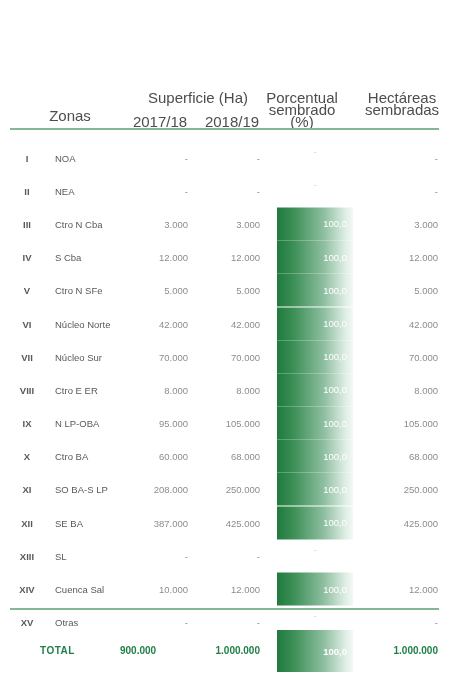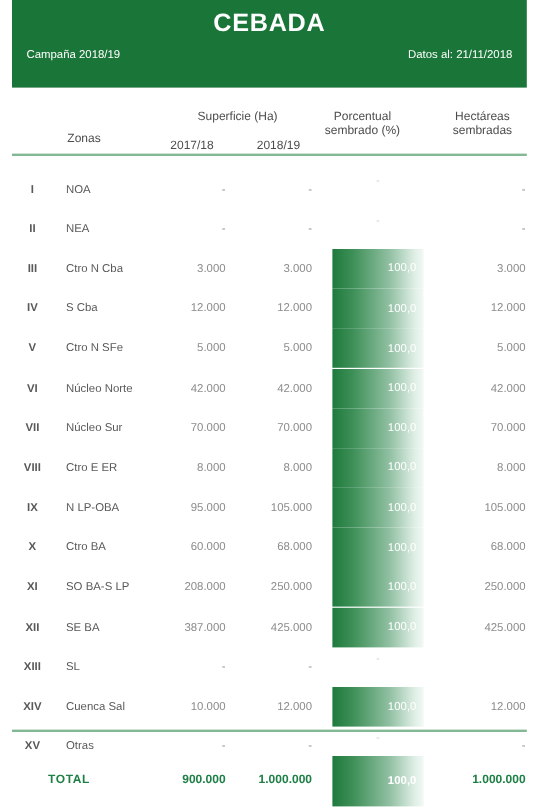--- a/index.html
+++ b/index.html
@@ -52,21 +52,21 @@
     top: 40px;
     color: #ffffff;
     font-size: 9.5px;
     text-align: right;
   }
 
   
   .colhead {
     position: absolute;
     color: #4d4d4d;
-    font-size: 10px;
+    font-size: 15px;
     text-align: center;
     line-height: 12px;
   }
   .ch-zonas      { left: 35px;  top: 110px; width: 70px; }
   .ch-superficie { left: 128px; top: 92px;  width: 140px; }
   .ch-2017       { left: 128px; top: 116px; width: 64px; }
   .ch-2018       { left: 200px; top: 116px; width: 64px; }
   .ch-porc       { left: 260px; top: 92px;  width: 84px; }
   .ch-hect       { left: 362px; top: 92px;  width: 80px; }
 
@@ -148,21 +148,21 @@
   .t-cell {
     position: absolute;
     top: 50%;
     transform: translateY(-50%);
     font-size: 10px;
     font-weight: bold;
     color: #1f8047;
     white-space: nowrap;
   }
   .t-label { left: 40px;  width: 80px; text-align: left; letter-spacing: 0.5px; }
-  .t-y1    { left: 120px; width: 68px; text-align: right; }
+  .t-y1    { left: 120px; width: 68px; }
   .t-y2    { left: 192px; width: 68px; text-align: right; }
   .t-last  { left: 368px; width: 70px; text-align: right; }
   .t-bar {
     position: absolute;
     left: 277px;
     top: 3px;
     width: 76px;
     height: 42px;
     background: linear-gradient(to right, #1f7a3d 0%, #3d8f57 22%, #8fbfa1 62%, #dfeee5 90%, #f2f9f5 100%);
   }
@@ -174,25 +174,20 @@
     font-size: 9.5px;
     font-weight: bold;
     color: #ffffff;
   }
 </style>
 </head>
 <body>
 
 <div class="report">
 
-  <div class="banner">
-    <div class="banner-title">CEBADA</div>
-    <div class="banner-campaign">Campaña 2018/19</div>
-    <div class="banner-asof">Datos al: 21/11/2018</div>
-  </div>
 
   <div class="colhead ch-zonas">Zonas</div>
   <div class="colhead ch-superficie">Superficie (Ha)</div>
   <div class="colhead ch-2017">2017/18</div>
   <div class="colhead ch-2018">2018/19</div>
   <div class="colhead ch-porc">Porcentual sembrado (%)</div>
   <div class="colhead ch-hect">Hectáreas sembradas</div>
 
   <div class="rule rule-top"></div>
   <div class="rule rule-bottom"></div>

